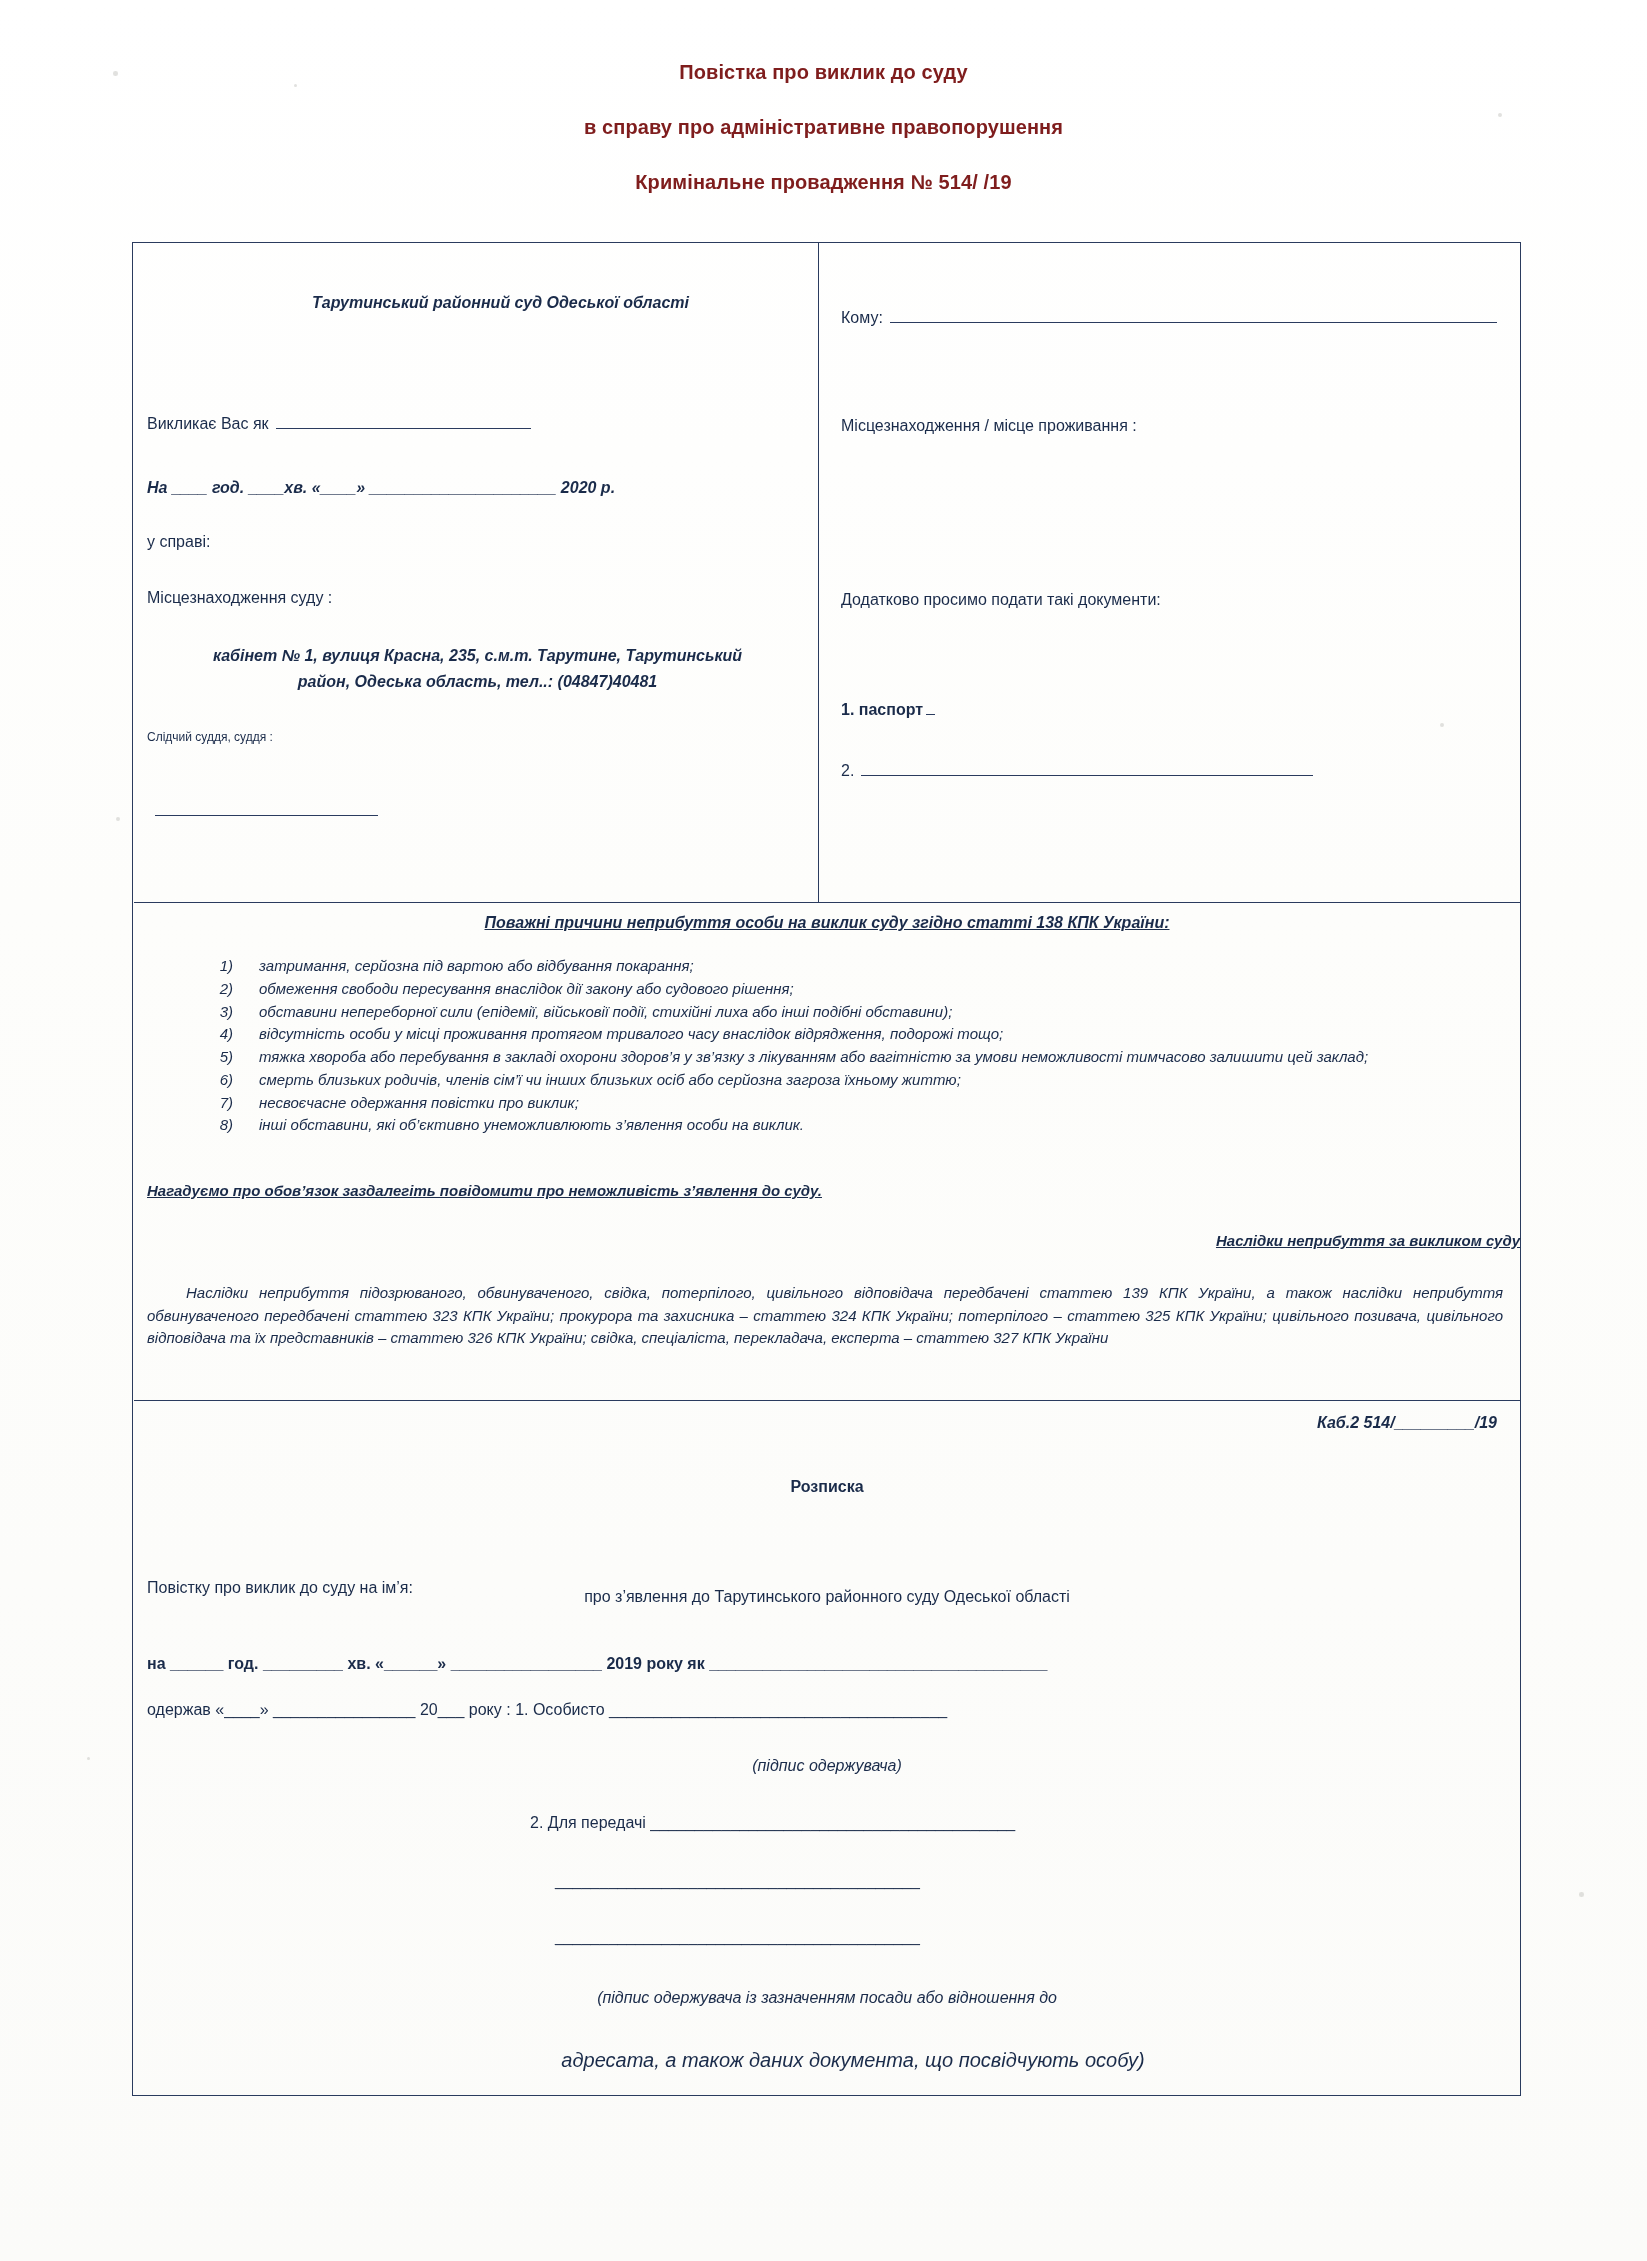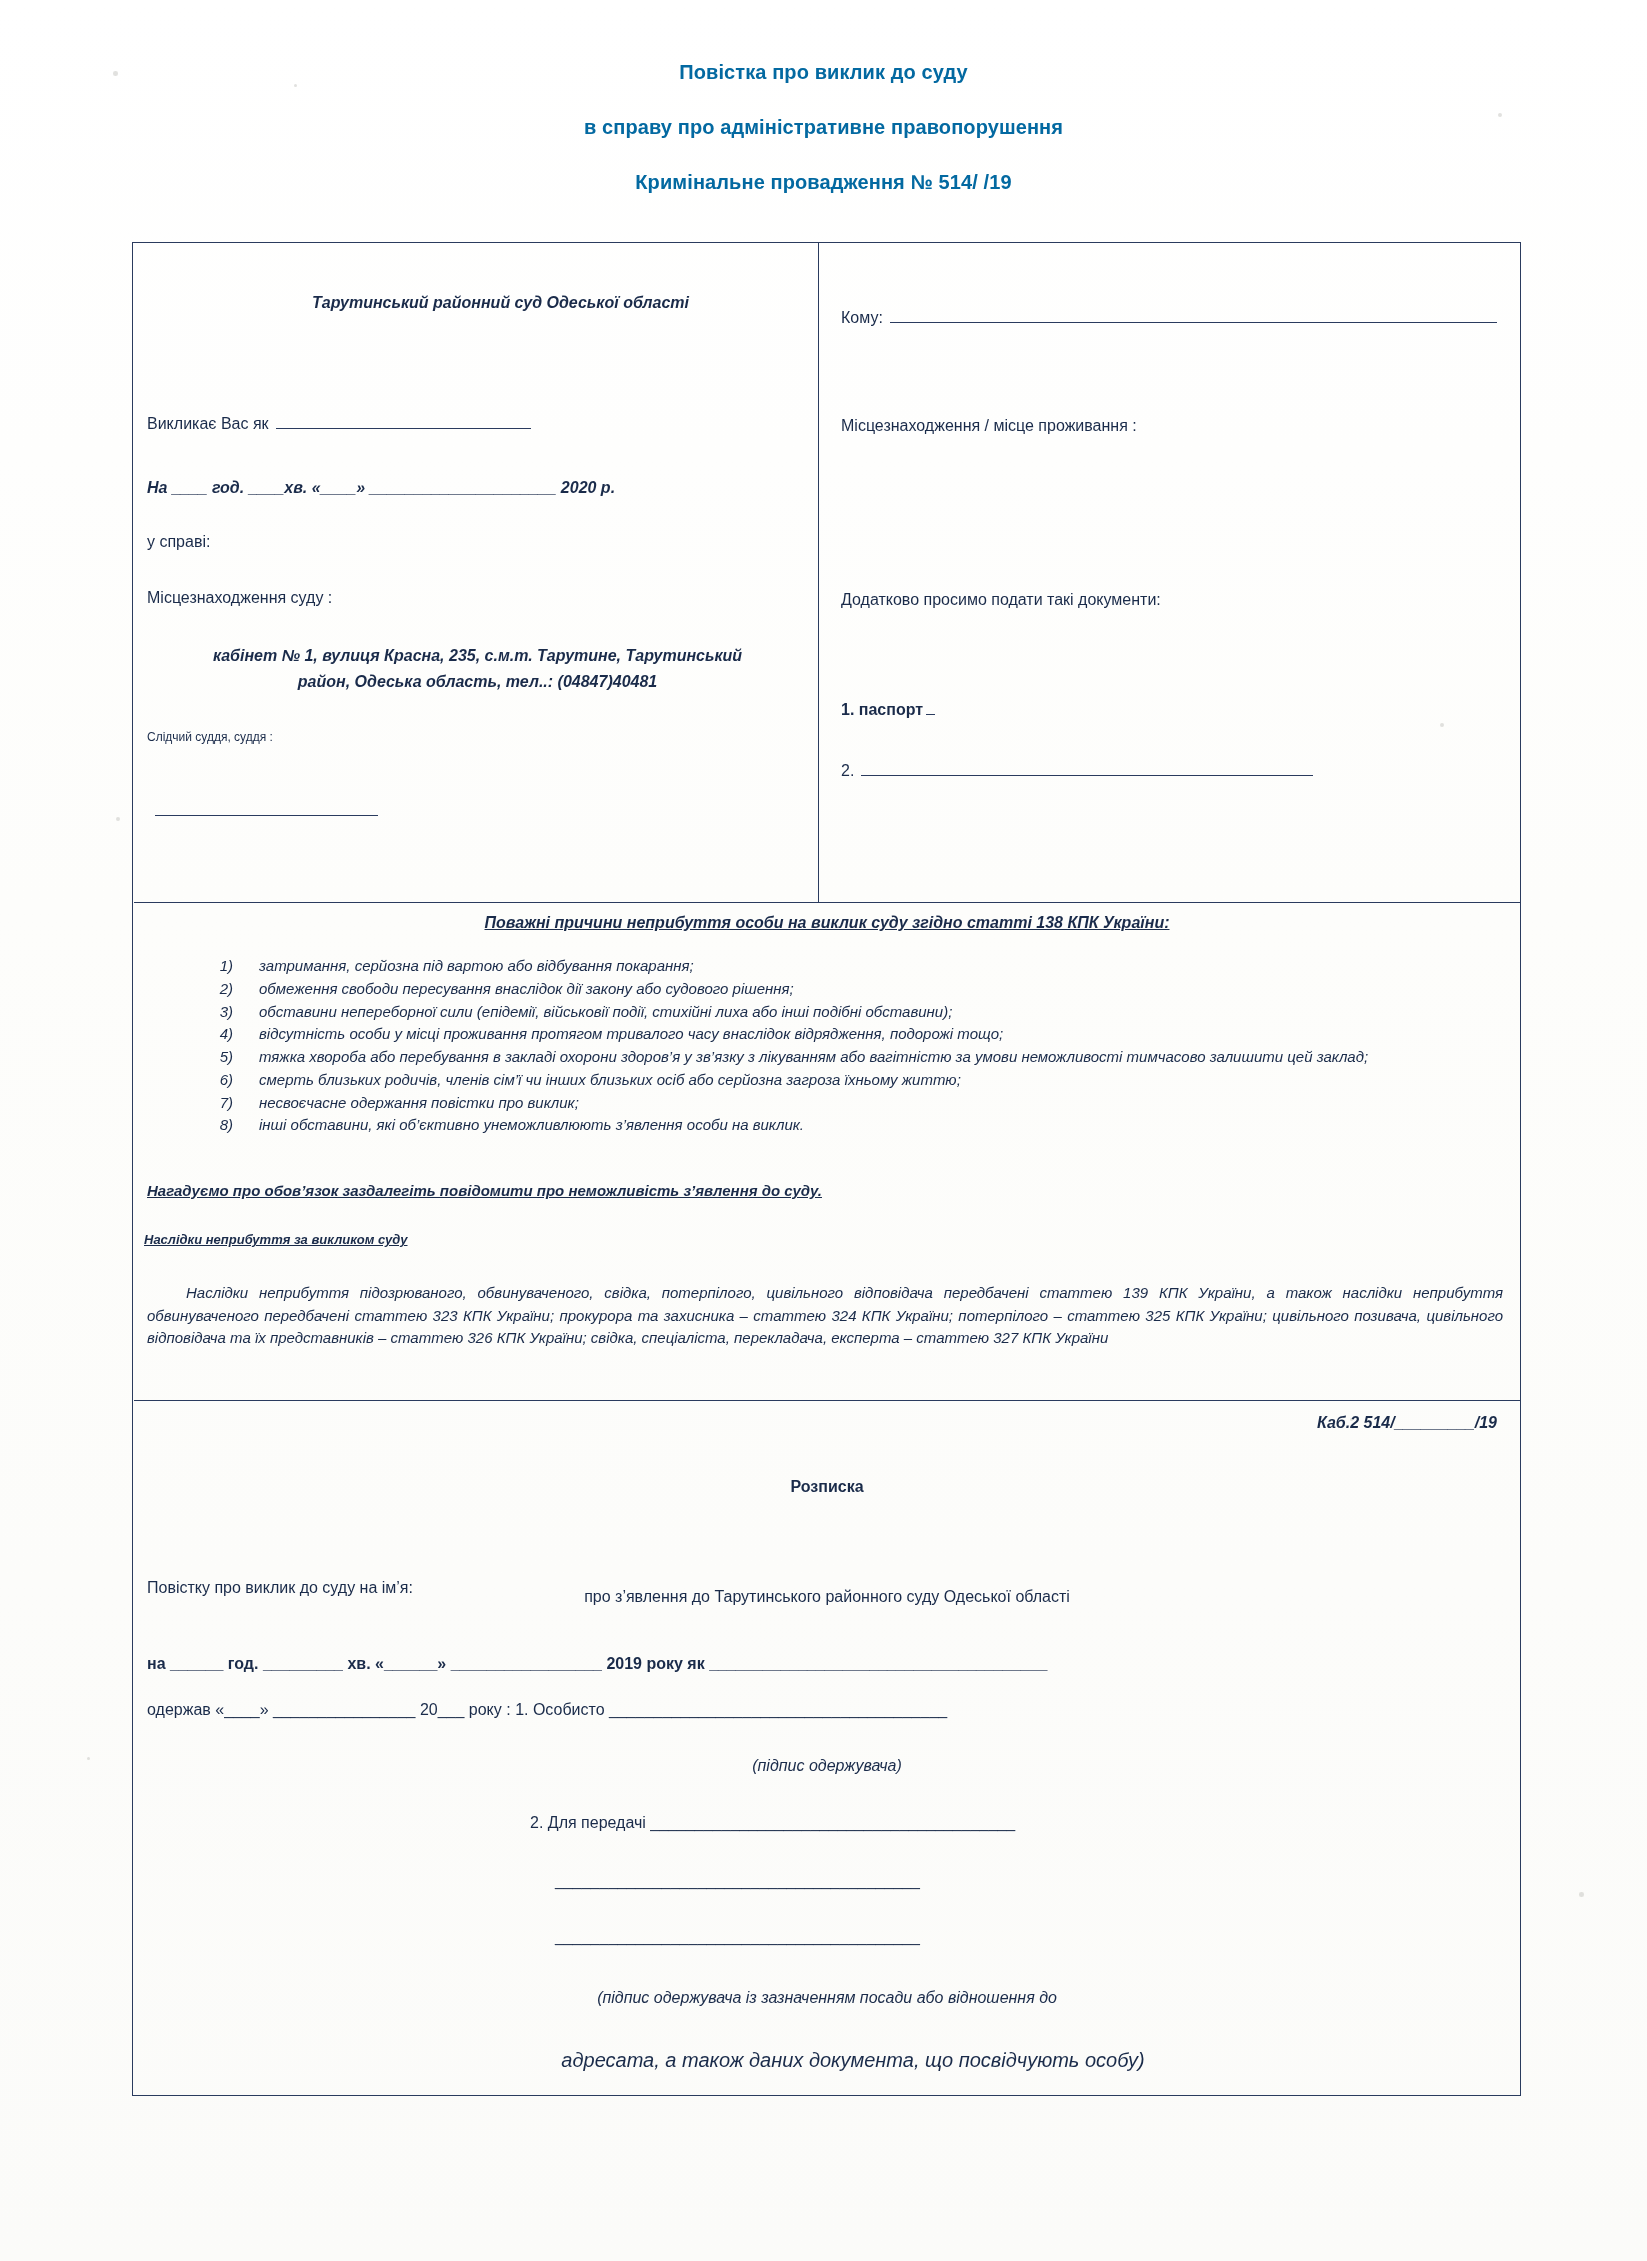--- a/index.html
+++ b/index.html
@@ -38,21 +38,21 @@
   .titles {
     position: absolute;
     left: 0;
     top: 61px;
     width: 1647px;
     text-align: center;
   }
   .title-line {
     font-size: 20px;
     font-weight: bold;
-    color: #0369a1;
+    color: #7f1d1d;
     margin-bottom: 32px;
     letter-spacing: 0.1px;
   }
   .title-line.t2 { margin-bottom: 32px; }
   .title-line.t3 { margin-bottom: 9px; }
 
   .frame {
     position: absolute;
     left: 132px;
     top: 242px;
@@ -159,25 +159,24 @@
     left: 147px; top: 1182px;
     font-size: 15px;
     font-weight: bold;
     font-style: italic;
     text-decoration: underline;
   }
   .consq-title {
     position: absolute;
     left: 134px; top: 1232px;
     width: 1386px;
-    text-align: left;
-    font-size: 13px;
-    font-weight: bold;
-    font-style: italic;
-    margin-left: 10px;
+    text-align: right;
+    font-size: 15px;
+    font-weight: bold;
+    font-style: italic;
   }
   .consq-title span { text-decoration: underline; }
   .consq-body {
     position: absolute;
     left: 147px; top: 1282px;
     width: 1356px;
     font-size: 15px;
     font-style: italic;
     line-height: 1.5;
     text-align: justify;

